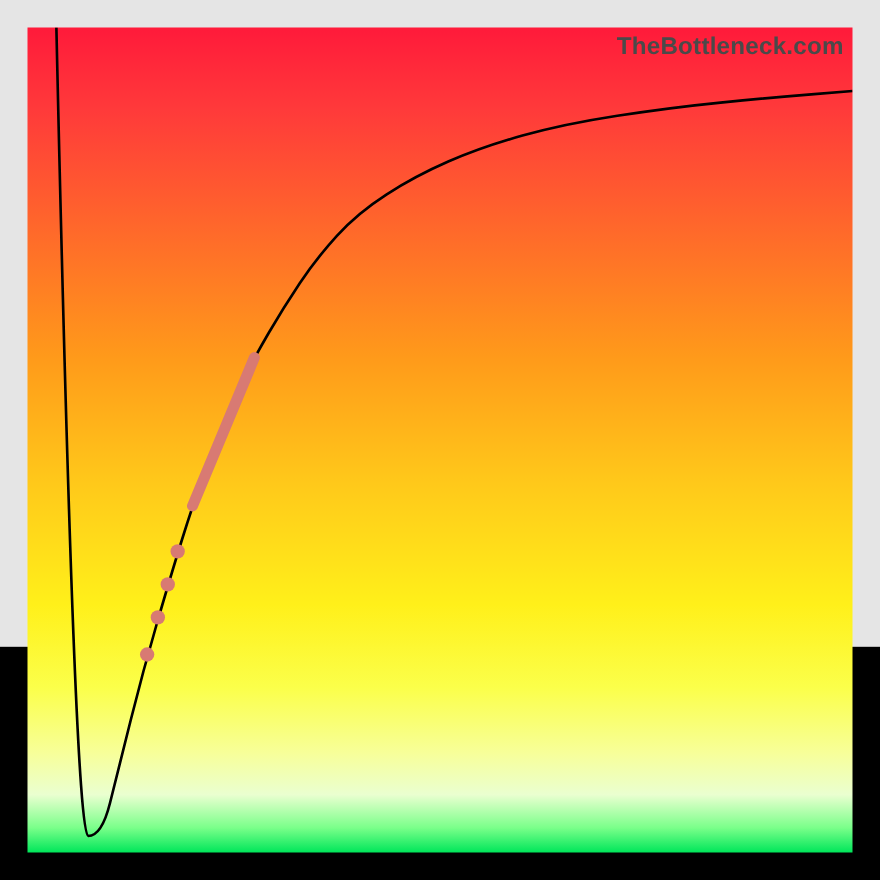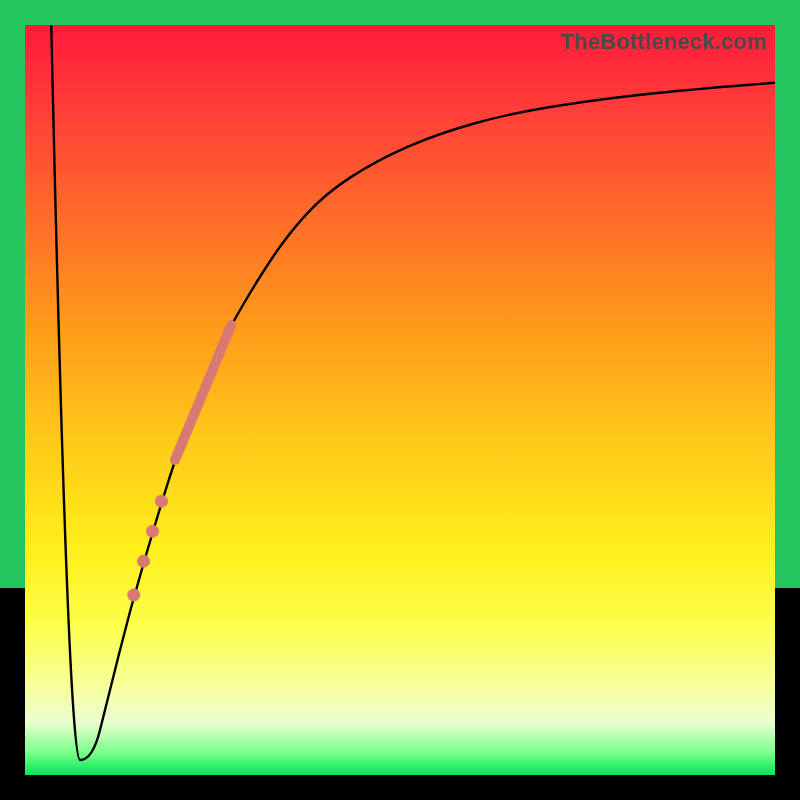--- a/index.html
+++ b/index.html
@@ -8,21 +8,21 @@
     width: 800px;
     height: 800px;
     overflow: hidden;
     background: #000;
     font-family: Arial, Helvetica, sans-serif;
   }
   .frame {
     position: relative;
     width: 800px;
     height: 588px;
-    background: #22c55e;
+    background: #e5e5e5;
     text-decoration: underline;
   }
   .plot-area {
     position: absolute;
     left: 25px;
     top: 25px;
     width: 750px;
     height: 750px;
     background: linear-gradient(
       to bottom,

